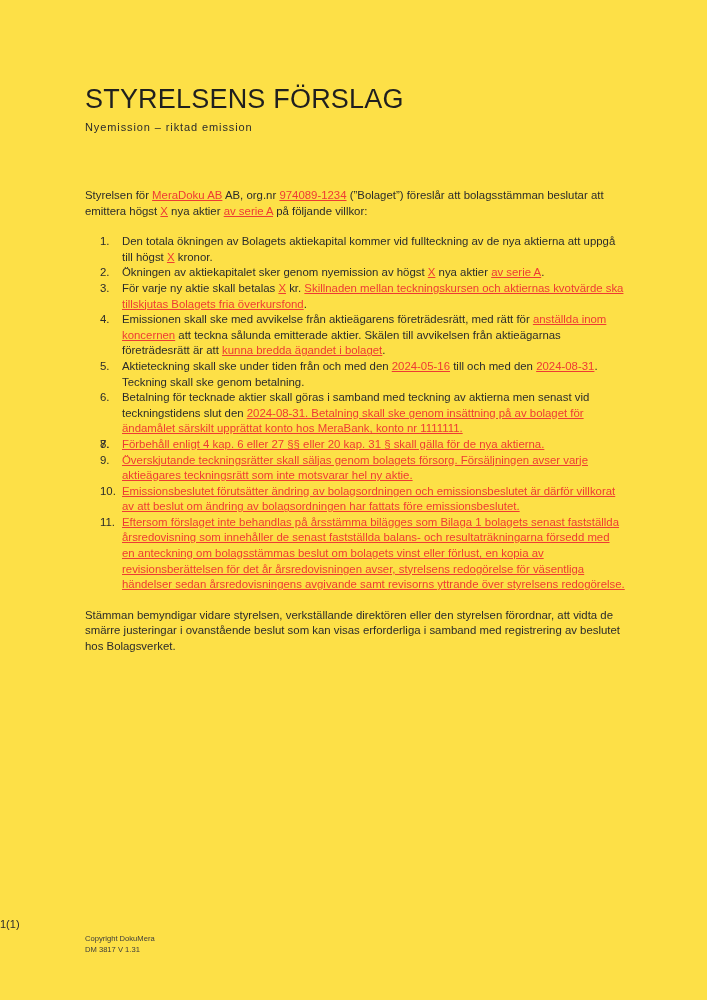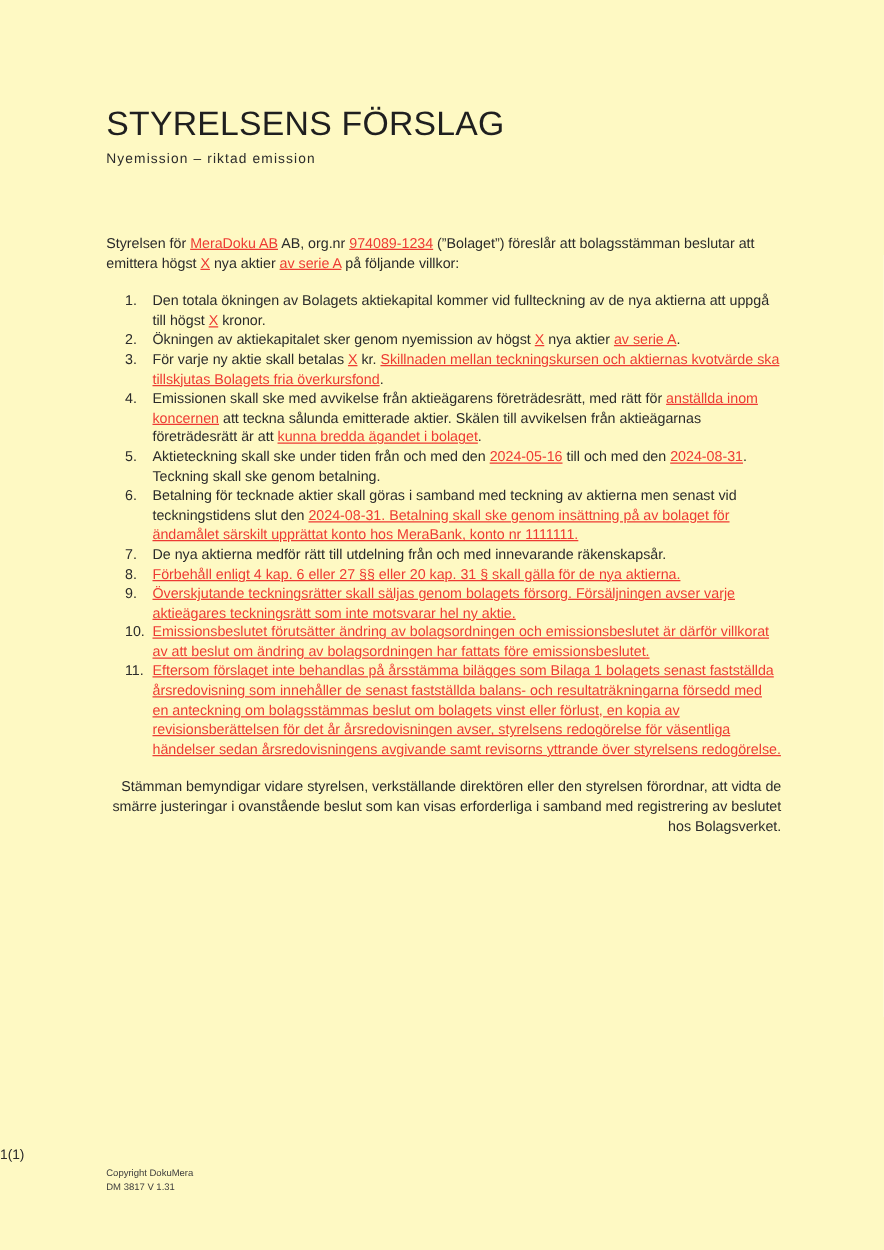--- a/index.html
+++ b/index.html
@@ -11,21 +11,21 @@
     width: 707px;
     height: 1000px;
     position: relative;
     font-family: "Liberation Sans", sans-serif;
     color: var(--ink, #2b2b2b);
     overflow: hidden;
   }
   .page {
     position: absolute;
     inset: 0;
-    background: #fef9c3;
+    background: #fde047;
   }
   .content {
     position: absolute;
     left: 85px;
     top: 0;
     width: 540px;
   }
   .doc-title {
     margin: 84px 0 0 0;
     font-size: 27px;
@@ -57,21 +57,20 @@
     position: relative;
     padding-left: 37px;
   }
   .terms .num {
     position: absolute;
     left: 15px;
     top: 0;
   }
   .closing {
     margin: 15px 0 0 0;
-    text-align: right;
   }
   .red {
     color: var(--accent-red, #ee3b33);
     text-decoration: underline;
   }
   .page-number {
     position: absolute;
     top: 918px;
     left: 0;
     right: 0;
@@ -97,21 +96,21 @@
     <h1 class="doc-title">STYRELSENS FÖRSLAG</h1>
     <div class="doc-subtitle">Nyemission – riktad emission</div>
     <p class="bodytext intro"><span>Styrelsen för </span><span class="red">MeraDoku AB</span><span> AB, org.nr </span><span class="red">974089-1234</span><span> (”Bolaget”) föreslår att bolagsstämman beslutar att emittera högst </span><span class="red">X</span><span> nya aktier </span><span class="red">av serie A</span><span> på följande villkor:</span></p>
     <ol class="bodytext terms">
         <li><span class="num">1.</span><span><span>Den totala ökningen av Bolagets aktiekapital kommer vid fullteckning av de nya aktierna att uppgå till högst </span><span class="red">X</span><span> kronor.</span></span></li>
         <li><span class="num">2.</span><span><span>Ökningen av aktiekapitalet sker genom nyemission av högst </span><span class="red">X</span><span> nya aktier </span><span class="red">av serie A</span><span>.</span></span></li>
         <li><span class="num">3.</span><span><span>För varje ny aktie skall betalas </span><span class="red">X</span><span> kr. </span><span class="red">Skillnaden mellan teckningskursen och aktiernas kvotvärde ska tillskjutas Bolagets fria överkursfond</span><span>.</span></span></li>
         <li><span class="num">4.</span><span><span>Emissionen skall ske med avvikelse från aktieägarens företrädesrätt, med rätt för </span><span class="red">anställda inom koncernen</span><span> att teckna sålunda emitterade aktier. Skälen till avvikelsen från aktieägarnas företrädesrätt är att </span><span class="red">kunna bredda ägandet i bolaget</span><span>.</span></span></li>
         <li><span class="num">5.</span><span><span>Aktieteckning skall ske under tiden från och med den </span><span class="red">2024-05-16</span><span> till och med den </span><span class="red">2024-08-31</span><span>. Teckning skall ske genom betalning.</span></span></li>
         <li><span class="num">6.</span><span><span>Betalning för tecknade aktier skall göras i samband med teckning av aktierna men senast vid teckningstidens slut den </span><span class="red">2024-08-31. Betalning skall ske genom insättning på av bolaget för ändamålet särskilt upprättat konto hos MeraBank, konto nr 1111111.</span></span></li>
-        <li><span class="num">7.</span><span><span>De nya aktierna medför rätt till utdelning från och med innevarande räkenskapsår.</span></span></li>
+        <li><span class="num">7.</span></li>
         <li><span class="num">8.</span><span><span class="red">Förbehåll enligt 4 kap. 6 eller 27 §§ eller 20 kap. 31 § skall gälla för de nya aktierna.</span></span></li>
         <li><span class="num">9.</span><span><span class="red">Överskjutande teckningsrätter skall säljas genom bolagets försorg. Försäljningen avser varje aktieägares teckningsrätt som inte motsvarar hel ny aktie.</span></span></li>
         <li><span class="num">10.</span><span><span class="red">Emissionsbeslutet förutsätter ändring av bolagsordningen och emissionsbeslutet är därför villkorat av att beslut om ändring av bolagsordningen har fattats före emissionsbeslutet.</span></span></li>
         <li><span class="num">11.</span><span><span class="red">Eftersom förslaget inte behandlas på årsstämma bilägges som Bilaga 1 bolagets senast fastställda årsredovisning som innehåller de senast fastställda balans- och resultaträkningarna försedd med en anteckning om bolagsstämmas beslut om bolagets vinst eller förlust, en kopia av revisionsberättelsen för det år årsredovisningen avser, styrelsens redogörelse för väsentliga händelser sedan årsredovisningens avgivande samt revisorns yttrande över styrelsens redogörelse.</span></span></li>
       </ol>
     <p class="bodytext closing">Stämman bemyndigar vidare styrelsen, verkställande direktören eller den styrelsen förordnar, att vidta de smärre justeringar i ovanstående beslut som kan visas erforderliga i samband med registrering av beslutet hos Bolagsverket.</p>
   </div>
   <div class="page-number">1(1)</div>
   <div class="copyright">
     <div>Copyright DokuMera</div>

